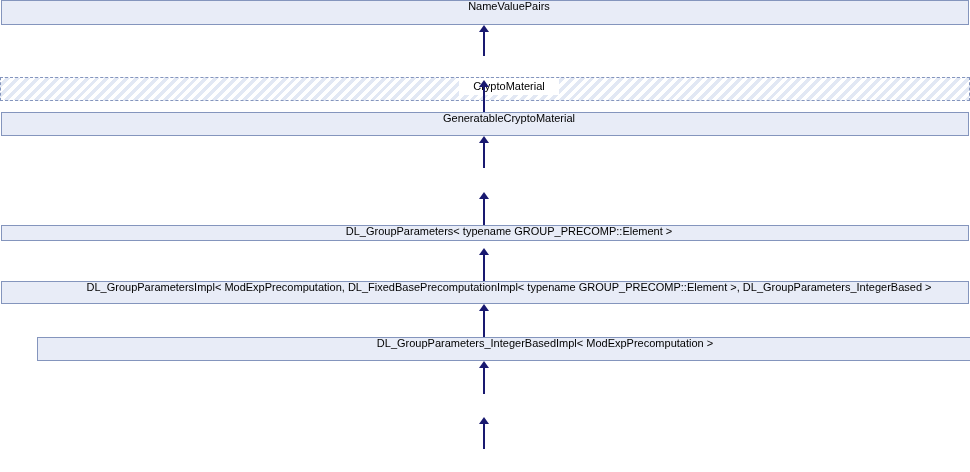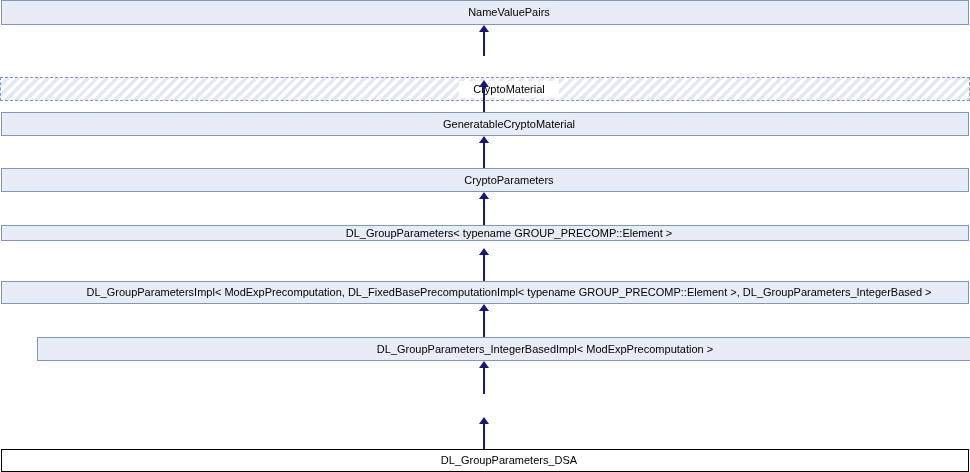--- a/index.html
+++ b/index.html
@@ -24,21 +24,21 @@
     color: var(--text);
     overflow: hidden;
   }
   .node {
     position: absolute;
     left: 1px;
     width: 968px;
     background: var(--node-fill);
     border: 1px solid var(--node-border);
     display: flex;
-    align-items: center;
+    align-items: flex-start;
     justify-content: center;
     white-space: nowrap;
     cursor: pointer;
     padding-left: 48px;
   }
   .node span { line-height: 1; }
   .node.hatched {
     left: 0;
     width: 970px;
     border: 1px dashed var(--node-border);
@@ -93,40 +93,34 @@
   </div>
 
   <div class="node hatched" style="top:56px; height:24px;margin-top:21px;">
     <span>CryptoMaterial</span>
   </div>
 
   <div class="node" style="top:112px; height:24px;">
     <span>GeneratableCryptoMaterial</span>
   </div>
 
-  <div class="node" style="top:168px; height:24px;">
-    <span>CryptoParameters</span>
-  </div>
 
   <div class="node" style="top:225px; height:16px;">
     <span>DL_GroupParameters&lt; typename GROUP_PRECOMP::Element &gt;</span>
   </div>
 
   <div class="node" style="top:281px; height:23px;">
     <span>DL_GroupParametersImpl&lt; ModExpPrecomputation, DL_FixedBasePrecomputationImpl&lt; typename GROUP_PRECOMP::Element &gt;, DL_GroupParameters_IntegerBased &gt;</span>
   </div>
 
   <div class="node" style="top:337px; height:24px;margin-left:36px;">
     <span>DL_GroupParameters_IntegerBasedImpl&lt; ModExpPrecomputation &gt;</span>
   </div>
 
 
-  <div class="node current" style="top:449px; height:23px;">
-    <span>DL_GroupParameters_DSA</span>
-  </div>
 
   <div class="arrow" style="top:25px;  height:31px;"></div>
   <div class="arrow" style="top:80px;  height:32px;"></div>
   <div class="arrow" style="top:136px; height:32px;"></div>
   <div class="arrow" style="top:192px; height:33px;"></div>
   <div class="arrow" style="top:248px; height:33px;"></div>
   <div class="arrow" style="top:304px; height:33px;"></div>
   <div class="arrow" style="top:361px; height:33px;"></div>
   <div class="arrow" style="top:417px; height:32px;"></div>
 

